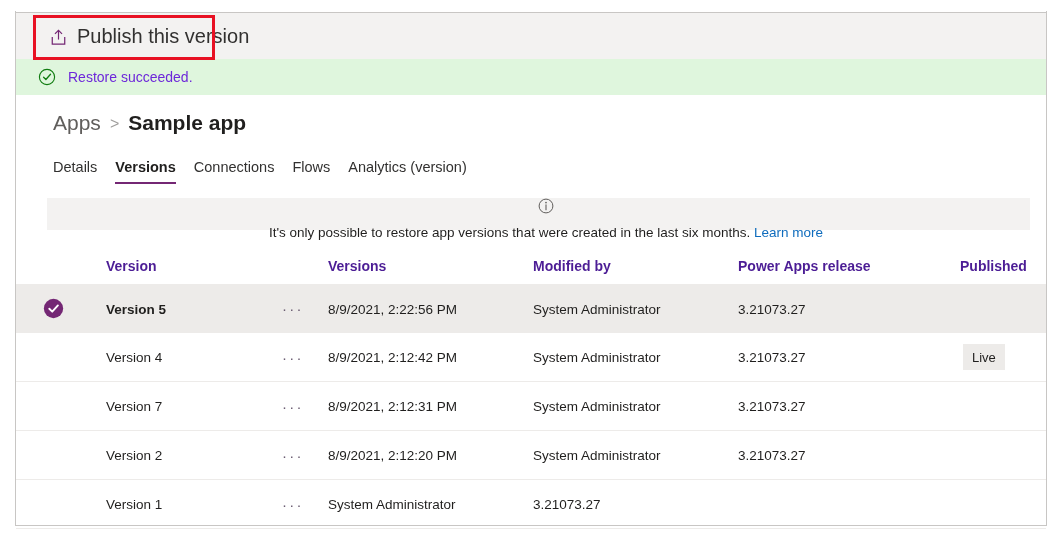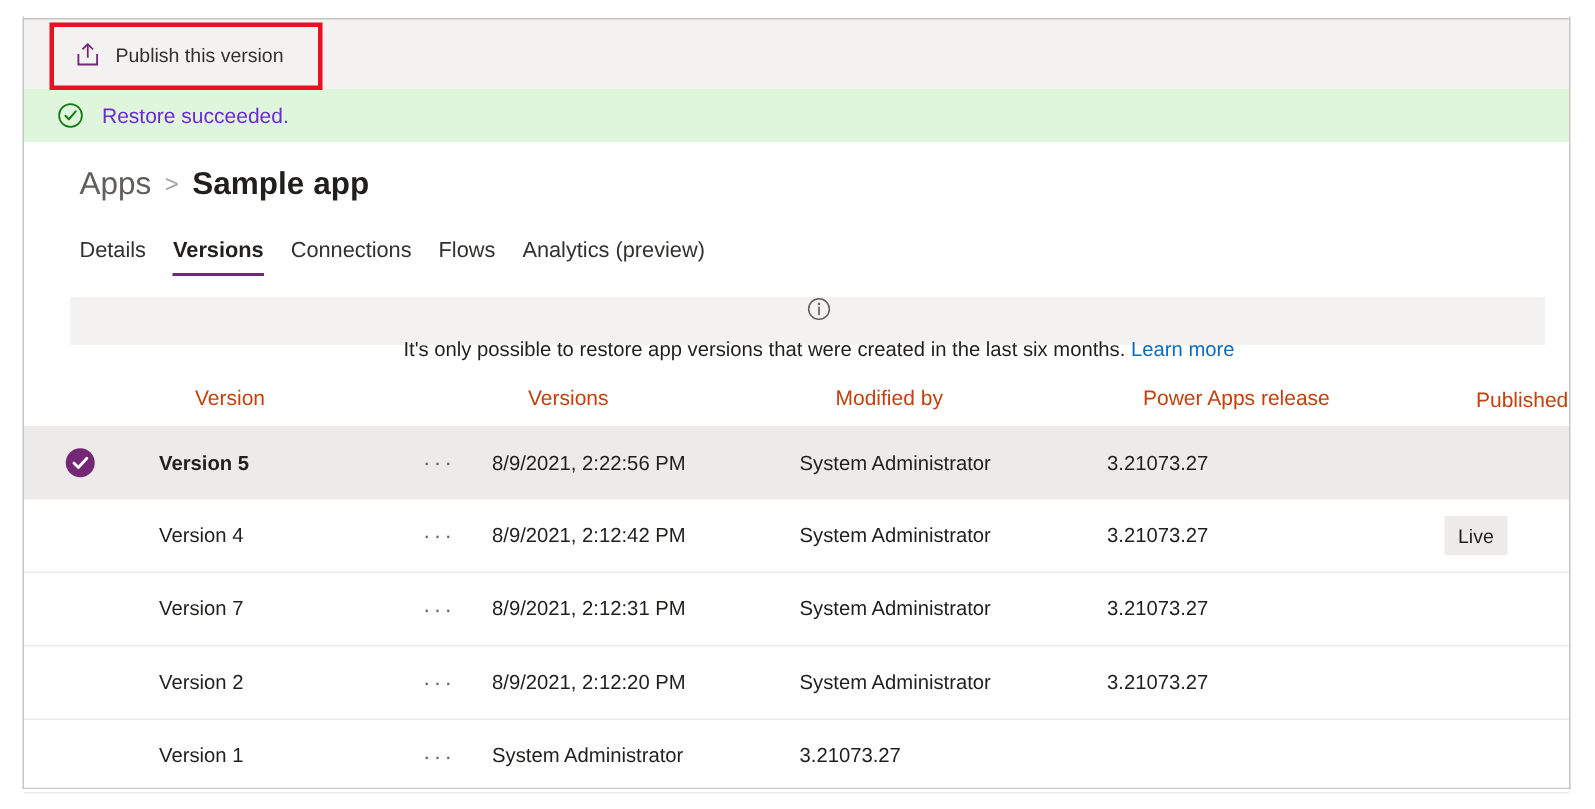--- a/index.html
+++ b/index.html
@@ -49,21 +49,21 @@
     display: flex;
     align-items: center;
     gap: 10px;
     height: 40px;
     padding: 0 14px 0 12px;
     margin-left: 22px;
     background: transparent;
     border: none;
     cursor: pointer;
     font-family: "Liberation Sans", sans-serif;
-    font-size: 13px;
+    font-size: 20px;
     color: #323130;
     white-space: nowrap;
   }
 
   .publish-button .icon-upload {
     width: 17px;
     height: 17px;
     display: block;
     flex: 0 0 auto;
   }
@@ -240,23 +240,22 @@
 
   .cell {
     font-size: 13.5px;
     color: #201f1e;
     white-space: nowrap;
     overflow: hidden;
   }
 
   .header-row .cell {
     font-size: 14px;
-    font-weight: normal;
-    color: #c2410c;
-    margin-left: 24px;
+    font-weight: bold;
+    color: #4c1d95;
   }
 
   
   .col-select   { width: 74px; flex: 0 0 74px; display: flex; align-items: center; justify-content: center; }
   .col-version  { width: 190px; flex: 0 0 190px; }
   .col-ellipsis { width: 48px; flex: 0 0 48px; display: flex; align-items: center; }
   .col-modified { width: 205px; flex: 0 0 205px; }
   .col-modifiedby { width: 205px; flex: 0 0 205px; }
   .col-release  { width: 205px; flex: 0 0 205px; }
   .col-published{ flex: 1 1 auto; display: flex; align-items: center; justify-content: flex-start; }
@@ -339,21 +338,21 @@
       <a class="breadcrumb-link">Apps</a>
       <span class="breadcrumb-sep">&gt;</span>
       <span class="breadcrumb-current">Sample app</span>
     </div>
 
     <div class="tabs">
       <button class="tab">Details</button>
       <button class="tab selected">Versions</button>
       <button class="tab">Connections</button>
       <button class="tab">Flows</button>
-      <button class="tab">Analytics (preview)</button>
+      <button class="tab">Analytics (version)</button>
     </div>
 
     <div class="info-bar">
       <span class="icon-info-circle">
         <svg viewBox="0 0 16 16" width="16" height="16" aria-hidden="true">
           <circle cx="8" cy="8" r="6.9" stroke="#605e5c" stroke-width="1" fill="none"></circle>
           <circle cx="8" cy="4.6" r="0.85" fill="#605e5c"></circle>
           <path d="M8 6.9 L8 11.7" stroke="#605e5c" stroke-width="1.1" stroke-linecap="round"></path>
         </svg>
       </span>

